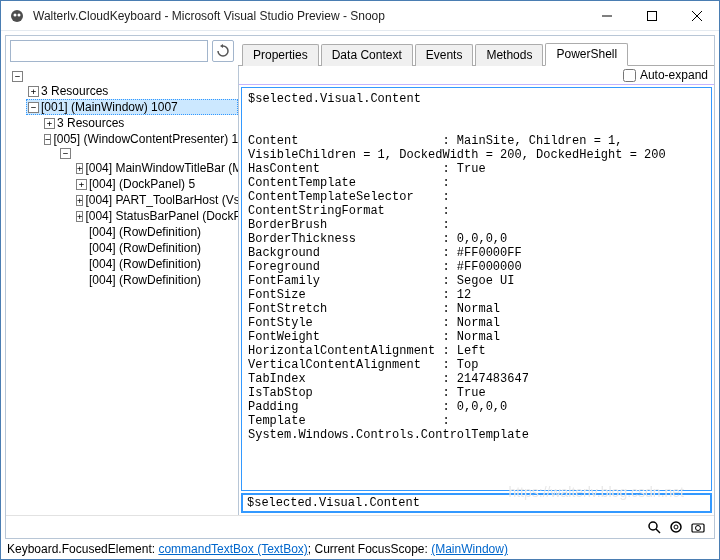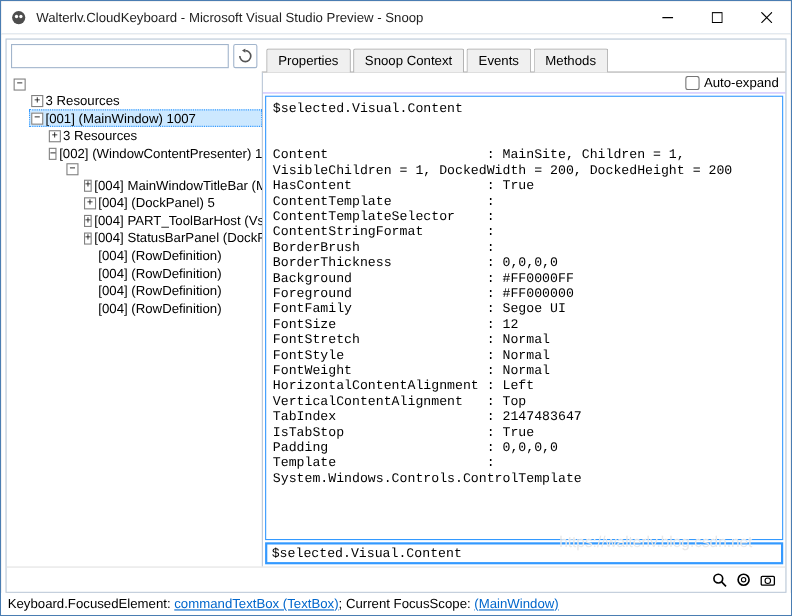--- a/index.html
+++ b/index.html
@@ -90,23 +90,24 @@
           <input class="filterinput" type="text" style="">
           <div class="refreshbtn">
             <svg width="14" height="14" viewBox="0 0 14 14">
                 <path d="M7 2 A5 5 0 1 1 2 7" fill="none" stroke="#555" stroke-width="1.5"></path>
                 <path d="M7 0 L7 4 L4 2 Z" fill="#555"></path>
               </svg>
           </div>
         </div>
         <div class="tabsbar">
           <div class="tab">Properties</div>
-          <div class="tab">Snoop Context</div>
+          <div class="tab">Data Context</div>
           <div class="tab">Events</div>
           <div class="tab">Methods</div>
+          <div class="tab active">PowerShell</div>
         </div>
       </div>
 
       <div class="midrow">
         <div class="tree">
           <ul>
             <li>
               <div class="node">
                   <span class="exp">−</span>
                 </div>
@@ -125,21 +126,21 @@
                   <ul>
                     <li>
                         <div class="node">
                           <span class="exp">+</span>
                           <span class="nodelabel">3 Resources</span>
                         </div>
                       </li>
                     <li>
                       <div class="node">
                           <span class="exp">−</span>
-                          <span class="nodelabel">[002]  (WindowContentPresenter) 1</span>
+                          <span class="nodelabel">[005]  (WindowContentPresenter) 1</span>
                         </div>
                       <ul>
                         <li>
                           <div class="node">
                               <span class="exp">−</span>
                             </div>
                           <ul>
                             <li>
                                 <div class="node">
                                   <span class="exp">+</span>

